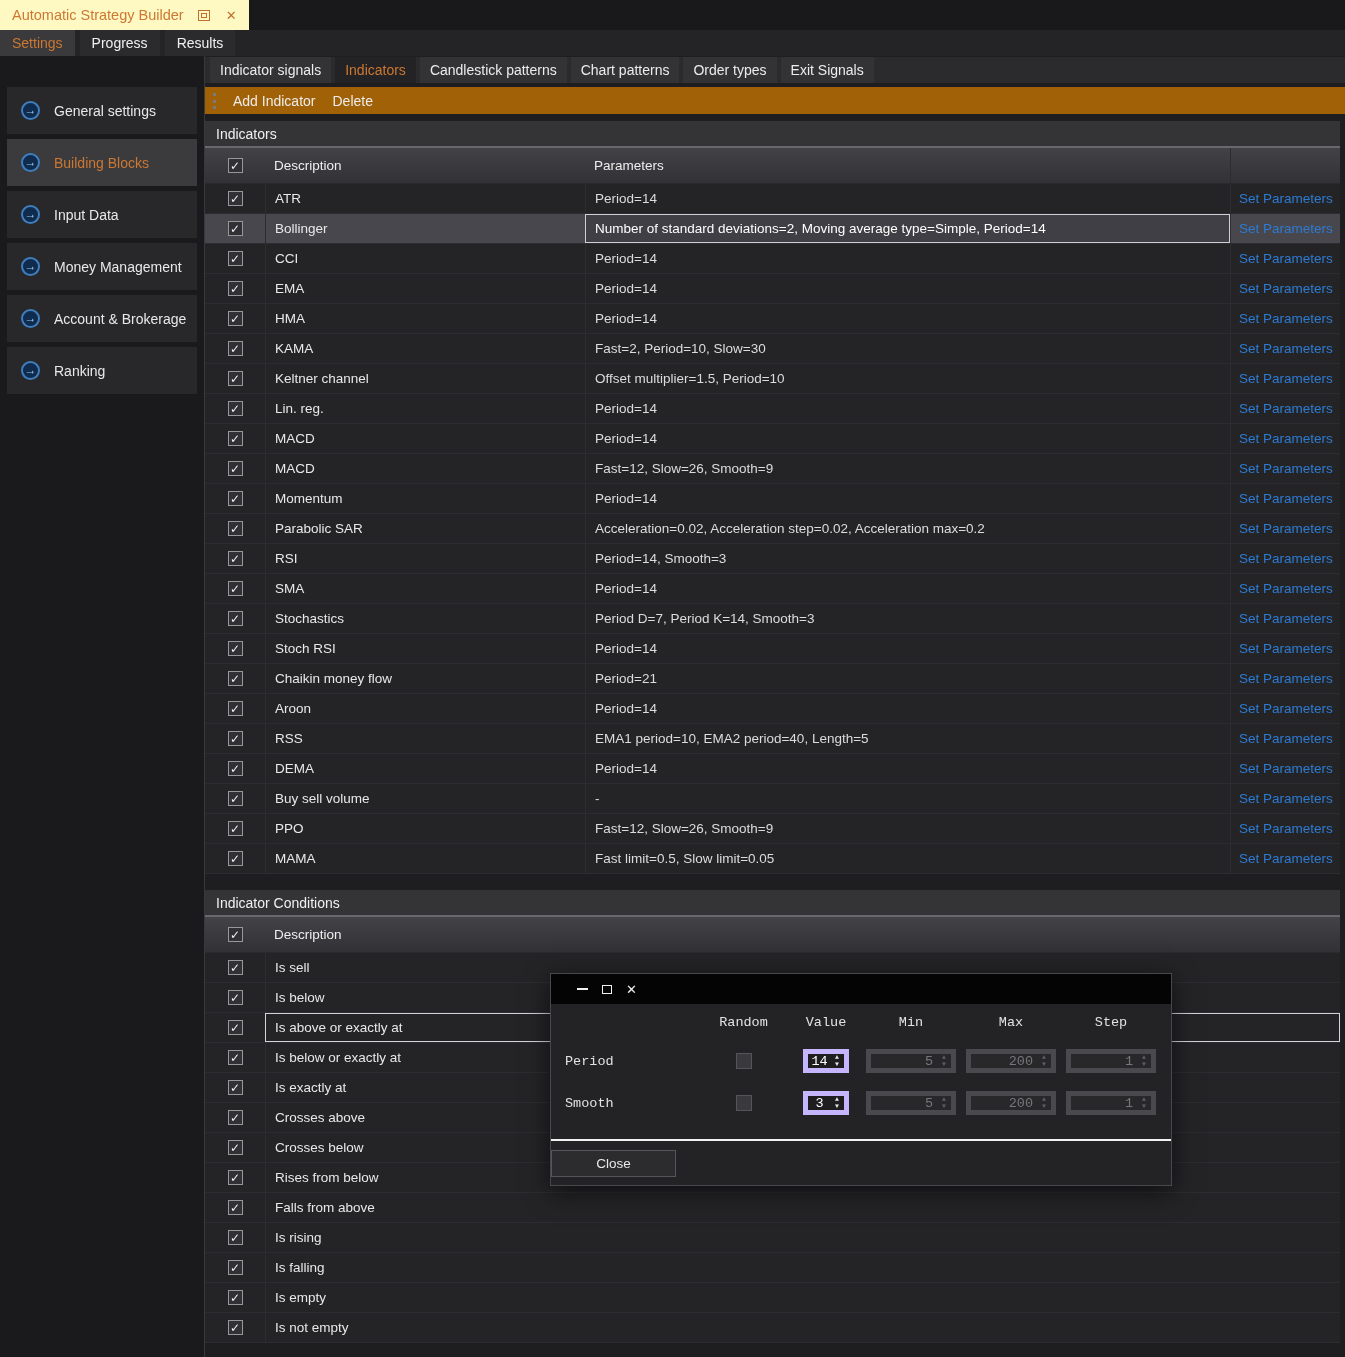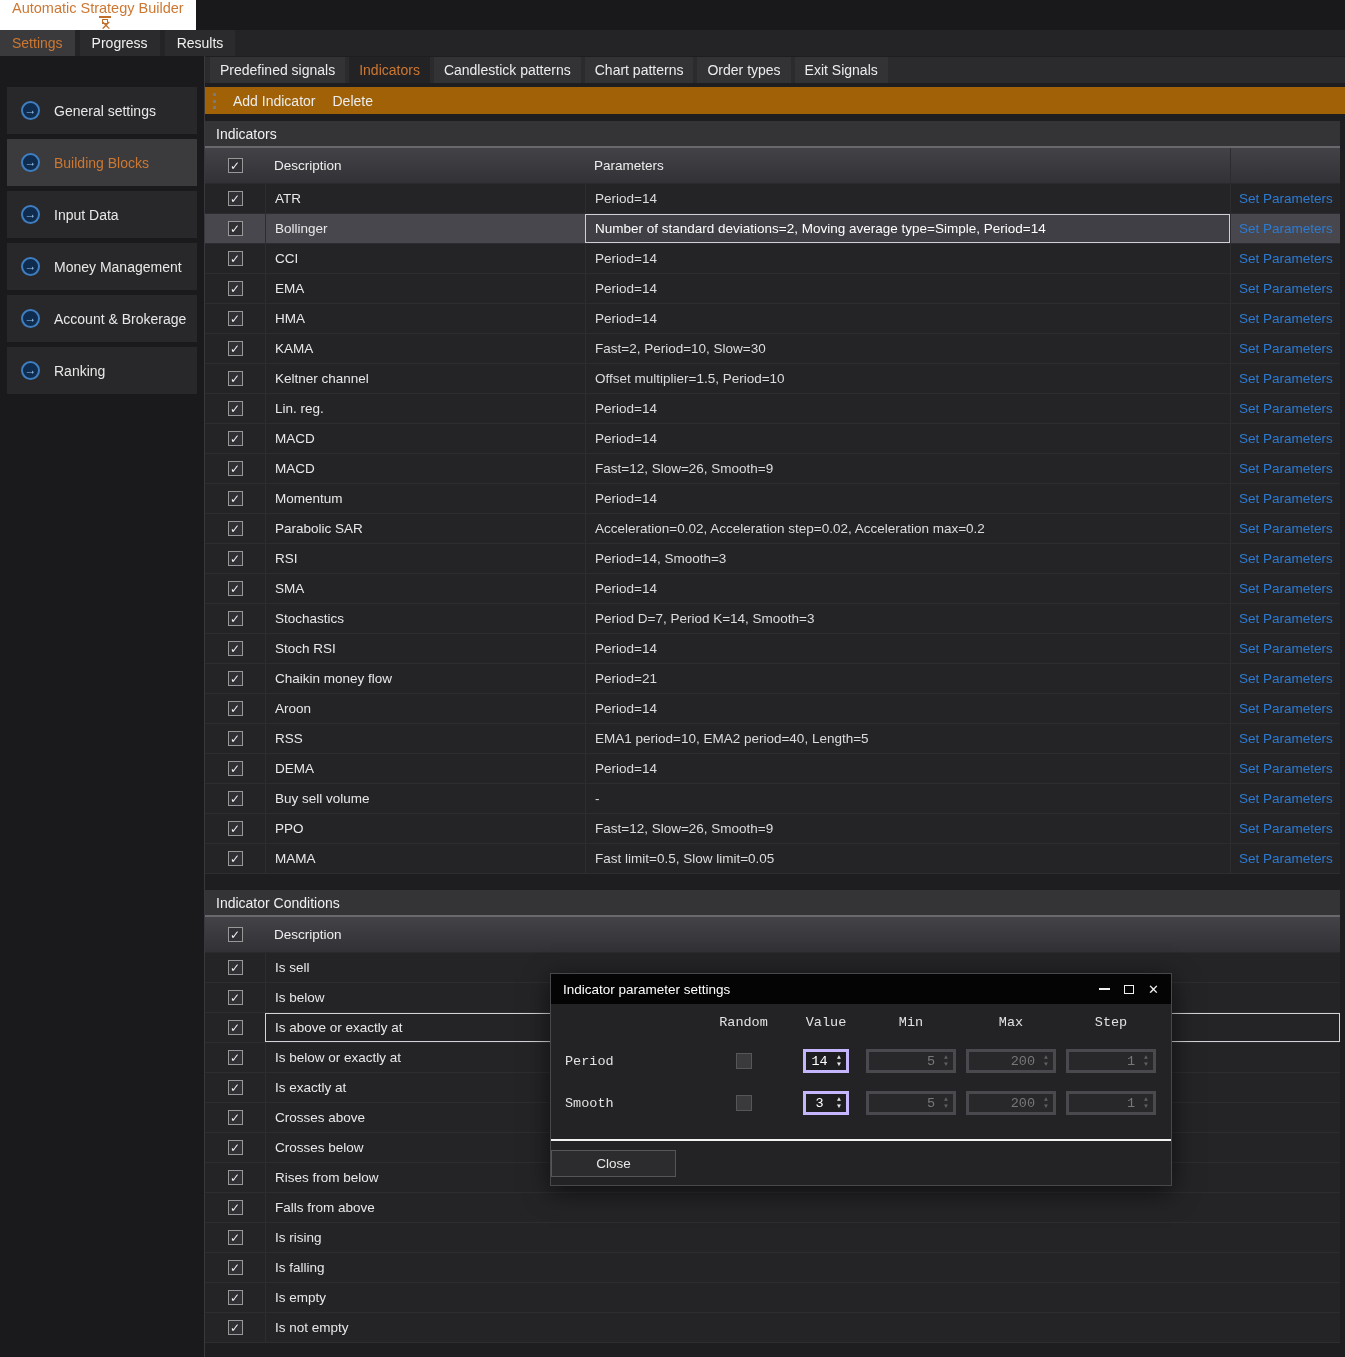--- a/index.html
+++ b/index.html
@@ -2,21 +2,21 @@
 <html><head>
 <meta charset="utf-8">
 <style>
   * { margin:0; padding:0; box-sizing:border-box; }
   html,body { background:#141416; }
   body { font-family:"Liberation Sans","DejaVu Sans",sans-serif; }
   #app { position:relative; width:1345px; height:1357px; background:#1d1d1f; overflow:hidden; }
 
   
   .titlebar { position:absolute; left:0; top:0; width:100%; height:30px; background:#19191b; }
-  .doc-tab { position:absolute; left:0; top:0; height:30px; background:#ffffff; display:flex; align-items:center; padding:0 12px;flex-direction:column; }
+  .doc-tab { position:absolute; left:0; top:0; height:30px; background:#fef9c3; display:flex; align-items:center; padding:0 12px; }
   .doc-tab .t { color:#cd7832; font-size:14.5px; }
   .popout-ico { position:relative; width:12px; height:11px; border:1.5px solid #c06f2c; margin-left:14px; display:inline-block; }
   .popout-ico::after { content:""; position:absolute; left:2px; top:2px; width:4px; height:3px; border:1px solid #c06f2c; }
   .close-x { color:#c06f2c; font-size:13px; margin-left:16px; cursor:default; }
 
   
   .menurow { position:absolute; left:0; top:30px; width:100%; height:26px; background:#242426; display:flex; align-items:stretch; gap:5px; }
   .menu-item { display:flex; align-items:center; padding:0 12px; background:#2b2b2d; color:#f0f0f0; font-size:14px; }
   .menu-item.active { background:#3a3a3c; color:#cd7832; }
 
@@ -67,21 +67,21 @@
   .wc { color:#f0f0f0; margin-left:14px; display:inline-flex; align-items:center; }
   .wc-min { width:11px; height:2px; background:#f0f0f0; }
   .wc-max { width:10px; height:9px; border:1.5px solid #f0f0f0; }
   .wc-close { font-size:13px; line-height:13px; }
   .dlg-grid { display:grid; grid-template-columns:145px 95px 70px 100px 100px 100px; align-items:center;font-family:Liberation Mono, monospace; }
   .dlg-head { height:36px; }
   .dlg-head > div { text-align:center; color:#e2e2e2; font-size:13.5px; }
   .dlg-row { height:42px; }
   .dlg-row .plabel { color:#e2e2e2; font-size:13.5px; padding-left:14px; }
   .cell-c { display:flex; justify-content:center; align-items:center; }
-  .spin { display:flex; align-items:center; border:3px solid #c4b5fd; background:#1e1e20; height:24px; }
+  .spin { display:flex; align-items:center; border:5px solid #c4b5fd; background:#1e1e20; height:24px; }
   .spin .num { flex:1; text-align:center; color:#ffffff; font-size:13.5px; }
   .spin .arrows { width:13px; display:flex; flex-direction:column; align-items:center; color:#e8e8e8; font-size:6.5px; line-height:7px; padding-right:1px; }
   .spin.sm { width:46px; }
   .spin.wide { width:90px; }
   .spin.disabled { border-color:#4a4a4e; background:#28282a; }
   .spin.disabled .num { color:#77777b; text-align:right; padding-right:5px; }
   .spin.disabled .arrows { color:#606064; }
   .dlg-sep { height:2px; background:#f2f2f2; margin-top:15px; }
   .dlg-footer { height:44px; display:flex; align-items:center; justify-content:flex-start; padding-right:10px; }
   .btn { width:125px; height:27px; background:#2c2c2e; border:1px solid #55555a; color:#e8e8e8; font-size:13.5px; display:flex; align-items:center; justify-content:center; cursor:pointer; }
@@ -128,21 +128,21 @@
     </div>
     <div class="side-item">
       <span class="go-ico">→</span>
       <span class="lbl">Ranking</span>
     </div>
   </div>
 
   <div class="content">
 
     <div class="tabsrow">
-      <div class="ctab">Predefined signals</div>
+      <div class="ctab">Indicator signals</div>
       <div class="ctab active">Indicators</div>
       <div class="ctab">Candlestick patterns</div>
       <div class="ctab">Chart patterns</div>
       <div class="ctab">Order types</div>
       <div class="ctab">Exit Signals</div>
     </div>
 
     <div class="toolbar">
       <span class="grip"></span>
       <span class="tool-btn">Add Indicator</span>
@@ -558,21 +558,20 @@
             </span>
             <span class="c-desc-wide">Is not empty</span>
           </div>
         </div>
     </div>
 
   </div>
 
   <div class="dialog">
     <div class="dlg-title">
-      <span class="txt">Indicator parameter settings</span>
       <span class="wc">
           <span class="wc-min"></span>
         </span>
       <span class="wc">
           <span class="wc-max"></span>
         </span>
       <span class="wc wc-close">✕</span>
     </div>
     <div class="dlg-grid dlg-head">
       <div></div>

